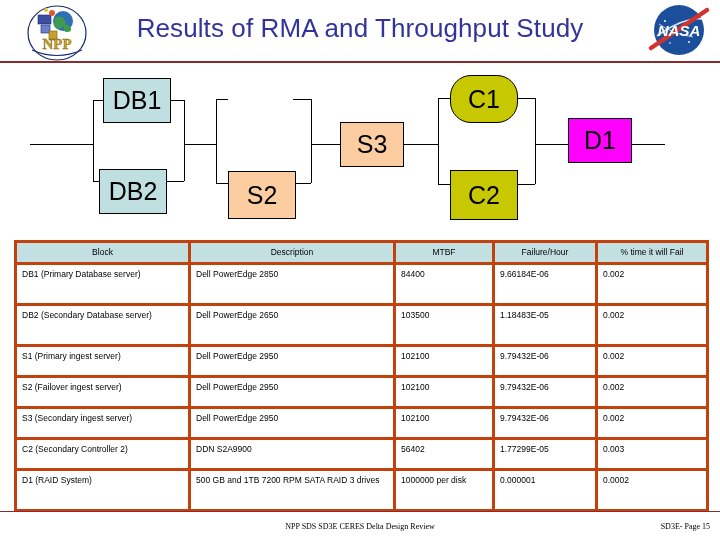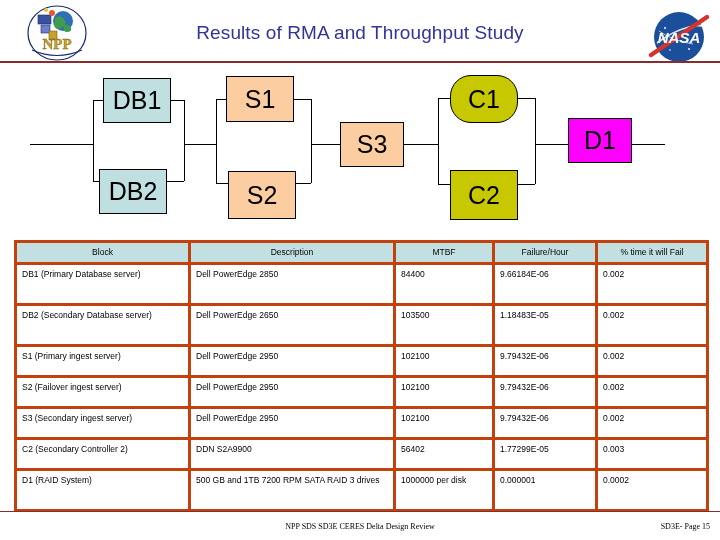--- a/index.html
+++ b/index.html
@@ -19,24 +19,24 @@
   
   #slide-header {
     position: absolute;
     left: 0; top: 0;
     width: 720px;
     height: 63px;
   }
   #page-title {
     position: absolute;
     left: 95px;
-    top: 22px;
+    top: 13px;
     width: 530px;
     text-align: center;
-    font-size: 19px;
+    font-size: 26px;
     color: #333399;
     font-family: "Liberation Sans", sans-serif;
     letter-spacing: 0.1px;
     white-space: nowrap;
   }
   #header-rule {
     position: absolute;
     left: 0;
     top: 61px;
     width: 720px;
@@ -46,21 +46,21 @@
 
   
   #npp-logo {
     position: absolute;
     left: 22px; top: 3px;
     width: 70px; height: 58px;
   }
   
   #nasa-logo {
     position: absolute;
-    left: 645px; top: 9px;
+    left: 645px; top: 2px;
     width: 68px; height: 57px;
   }
 
   
   #rbd {
     position: absolute;
     left: 0; top: 63px;
     width: 720px; height: 166px;
   }
   .blk {
@@ -225,23 +225,20 @@
 
   <div class="line hline" style="left:535px; top:81px; width:35px;"></div>
   <div class="line hline" style="left:631px; top:81px; width:34px;"></div>
 
   <div class="blk c-db" style="left:103px; top:15px;  width:68px; height:45px;">
     <span>DB1</span>
   </div>
   <div class="blk c-db" style="left:99px;  top:106px; width:68px; height:45px;">
     <span>DB2</span>
   </div>
-  <div class="blk c-s" style="left:226px; top:13px;  width:68px; height:46px;">
-    <span>S1</span>
-  </div>
   <div class="blk c-s" style="left:228px; top:108px; width:68px; height:48px;">
     <span>S2</span>
   </div>
   <div class="blk c-s" style="left:340px; top:59px;  width:64px; height:45px;">
     <span>S3</span>
   </div>
   <div class="blk c-c" style="left:450px; top:12px;  width:68px; height:48px;border-radius:21px;">
     <span>C1</span>
   </div>
   <div class="blk c-c" style="left:450px; top:107px; width:68px; height:50px;">

